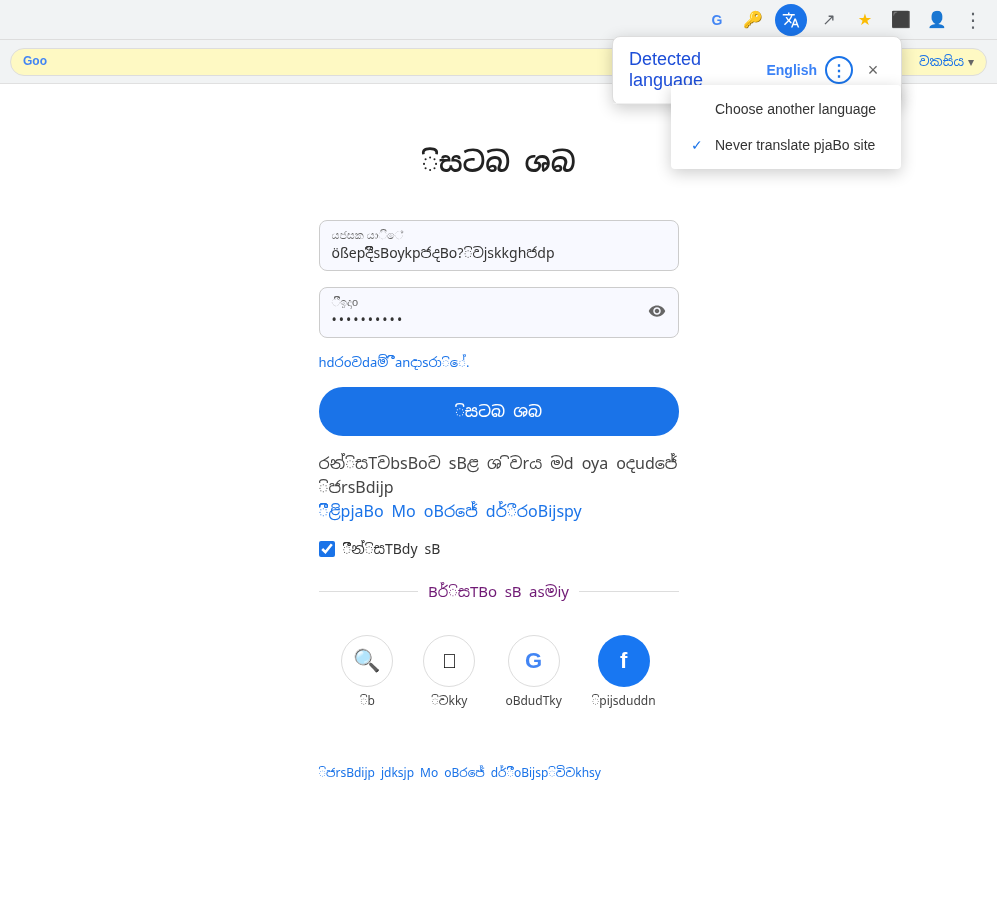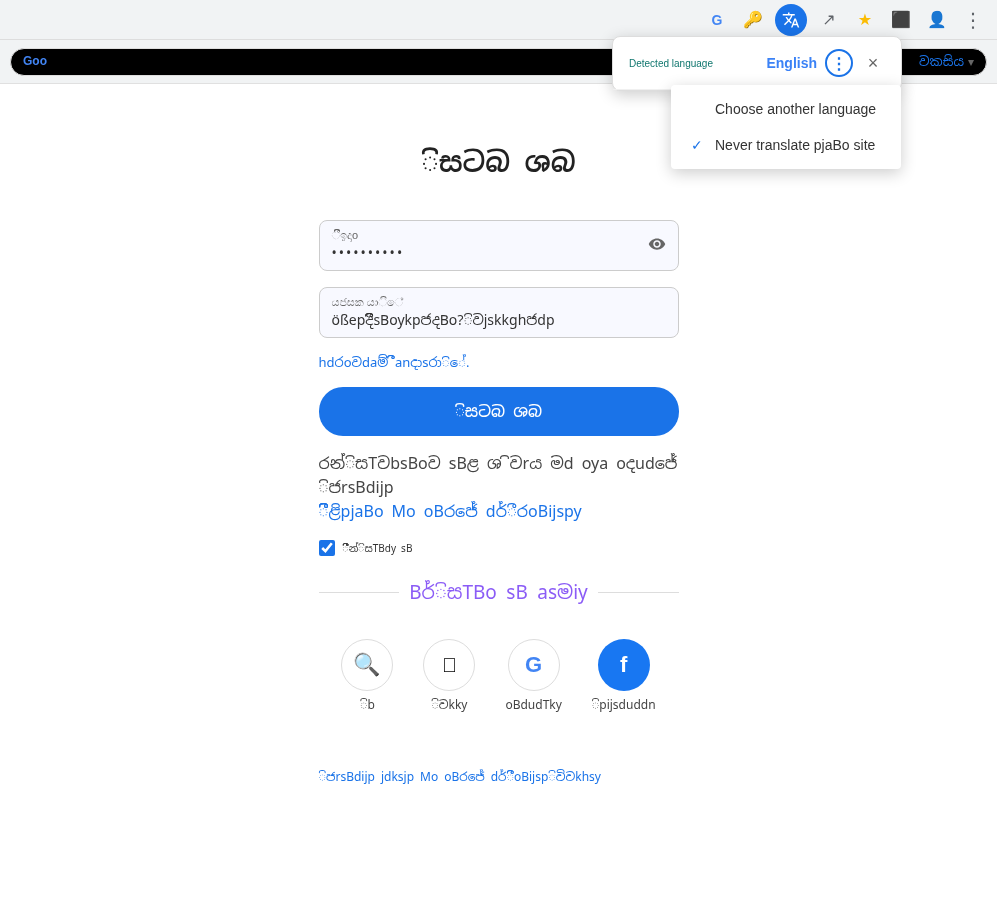--- a/index.html
+++ b/index.html
@@ -152,41 +152,41 @@
       gap: 8px;
     }
 
     .checkbox-row input[type="checkbox"] {
       width: 16px;
       height: 16px;
       accent-color: #1a73e8;
     }
 
     .checkbox-label {
-      font-size: 10px;
+      font-size: 14px;
       color: #333;
       font-family: 'Noto Sans Sinhala', Arial, sans-serif;
     }
 
     .divider-row {
       display: flex;
       align-items: center;
       gap: 10px;
       margin: 8px 0;
     }
 
     .divider-line {
       flex: 1;
       height: 1px;
       background: #ddd;
     }
 
     .divider-text {
-      font-size: 19px;
-      color: #8b5cf6;
+      font-size: 15px;
+      color: #701a75;
       font-family: 'Noto Sans Sinhala', Arial, sans-serif;
     }
 
     .social-icons-row {
       display: flex;
       justify-content: center;
       gap: 30px;
       margin: 10px 0;
     }
 
@@ -246,22 +246,22 @@
 
     .translate-popup-header {
       display: flex;
       align-items: center;
       padding: 12px 16px;
       gap: 8px;
       border-bottom: 1px solid #f0f0f0;
     }
 
     .detected-lang-label {
-      font-size: 10px;
-      color: #0f766e;
+      font-size: 18px;
+      color: #1d4ed8;
       flex: 1;
     }
 
     .english-tab {
       font-size: 14px;
       font-weight: 600;
       color: #3b82f6;
       cursor: pointer;
     }
 
@@ -326,21 +326,21 @@
       display: flex;
       align-items: center;
       padding: 0 10px;
       gap: 6px;
       border-bottom: 1px solid #e0e0e0;
     }
 
     .address-bar {
       flex: 1;
       height: 28px;
-      background: #000000;
+      background: #fef9c3;
       border: 1px solid #ddd;
       border-radius: 14px;
       display: flex;
       align-items: center;
       padding: 0 12px;
       gap: 19px;
       font-size: 13px;
       color: #444;
     }
 
@@ -422,35 +422,35 @@
       <span class="chevron-icon">▾</span>
     </span>
   </div>
 </div>
 
 <div class="main-content">
   <h1 class="page-title">ිසටබ ශබ</h1>
 
   <div class="form-container">
 
+    <div class="input-group">
+      <span class="input-label">යජසක යාිේ</span>
+      <input class="input-field" type="text" value="ößepදිීිsBoykpජදBo?ිවjskkghජdp" style="">
+    </div>
+
     <div class="input-group password-group">
       <span class="input-label">ීීඉදාo</span>
       <input class="input-field" type="password" value="••••••••••" style="letter-spacing: 2px;">
       <span class="password-toggle">
         <svg width="18" height="18" viewBox="0 0 24 24" fill="#666">
             <path d="M12 4.5C7 4.5 2.73 7.61 1 12c1.73 4.39 6 7.5 11 7.5s9.27-3.11 11-7.5c-1.73-4.39-6-7.5-11-7.5zM12 17c-2.76 0-5-2.24-5-5s2.24-5 5-5 5 2.24 5 5-2.24 5-5 5zm0-8c-1.66 0-3 1.34-3 3s1.34 3 3 3 3-1.34 3-3-1.34-3-3-3z"></path>
           </svg>
       </span>
     </div>
 
-    <div class="input-group">
-      <span class="input-label">යජසක යාිේ</span>
-      <input class="input-field" type="text" value="ößepදිීිsBoykpජදBo?ිවjskkghජdp" style="">
-    </div>
-
     <a class="forgot-password">hdරoවdaම් ීීanදාsරාිේ.</a>
 
     <button class="signin-btn">ිසටබ ශබ</button>
 
     <div class="signup-text">
       <span>රන්ිසTවbsBoව sBළ ශ ිවrය මd oya oදudජේ ිජrsBdijp</span><br>
       <a class="signup-link">ිීීළිpjaBo Mo oBරජේ dර්ීරoBijspy</a>
     </div>
 
     <div class="checkbox-row">

